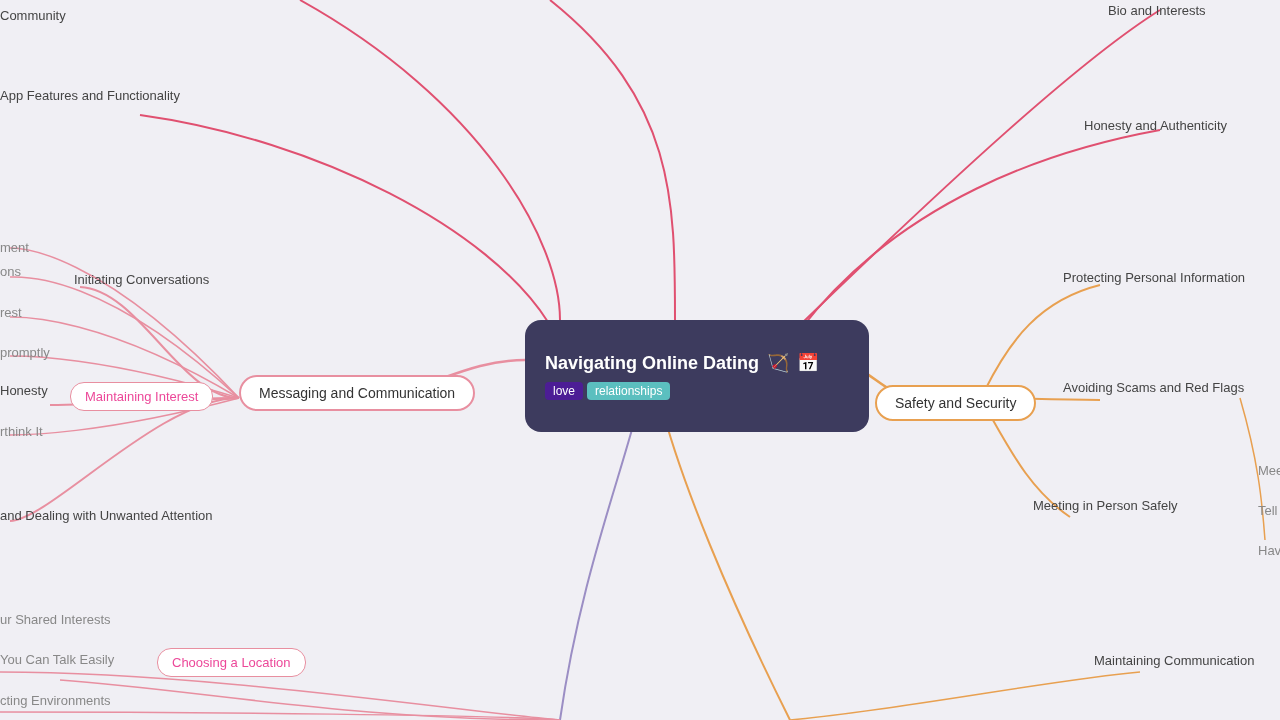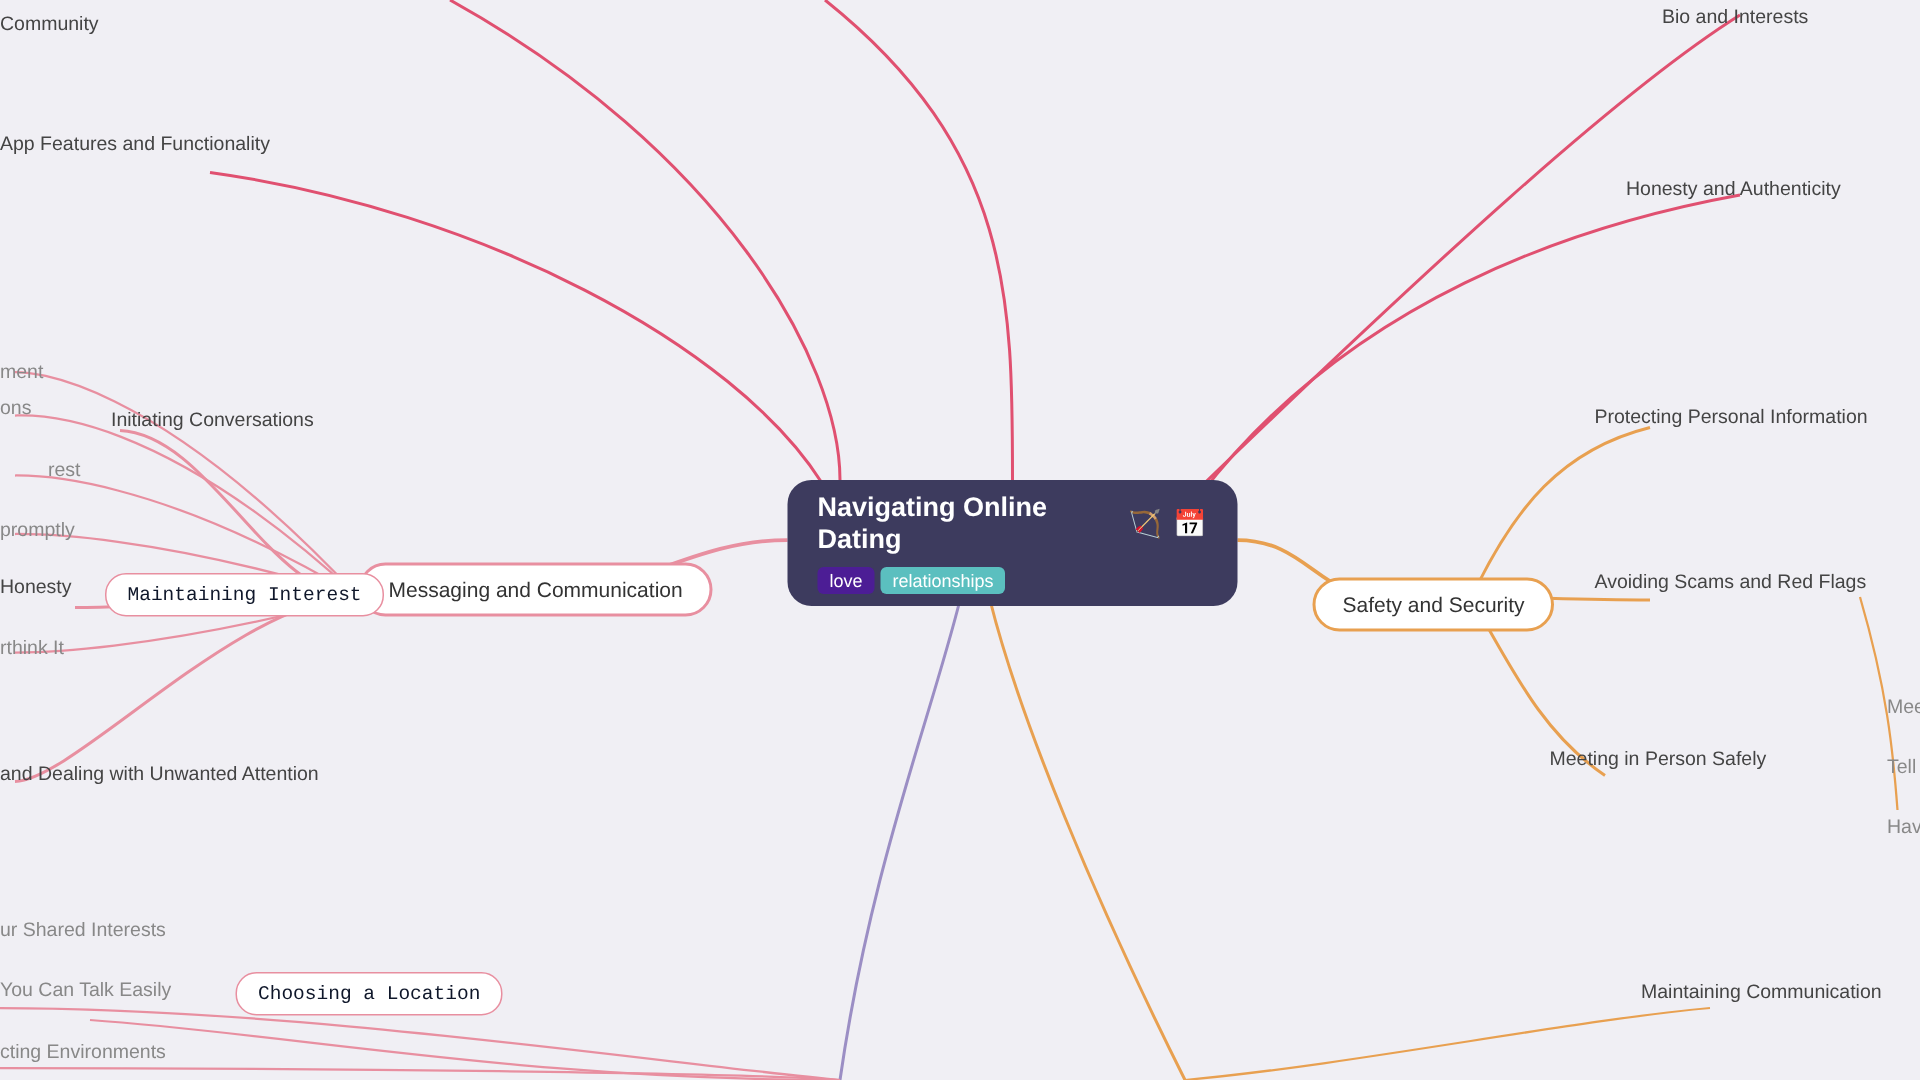--- a/index.html
+++ b/index.html
@@ -23,24 +23,24 @@
       top: 0; left: 0;
       width: 1280px;
       height: 720px;
       pointer-events: none;
     }
 
     .center-node {
       position: absolute;
       left: 525px;
       top: 320px;
-      width: 300px;
+      width: 344px;
       background: #3d3b5e;
       border-radius: 16px;
-      padding: 8px 20px;
+      padding: 32px 20px;
       color: white;
       cursor: pointer;
       z-index: 10;
     }
 
     .center-node-title {
       font-size: 18px;
       font-weight: 600;
       display: flex;
       align-items: center;
@@ -115,22 +115,21 @@
       padding: 6px 14px;
       font-size: 13px;
       cursor: pointer;
       z-index: 5;
       white-space: nowrap;
     }
 
     .leaf-pink {
       border: 1.5px solid #e88fa0;
       background: white;
-      color: #0f172a;
-      font-family: Liberation Mono, monospace;
+      color: #ec4899;
     }
   </style>
 </head>
 <body>
 
 <div class="mind-map-container">
 
   <svg class="connections">
 
     <path d="M 525 360 C 460 360, 420 398, 355 398" stroke="#e88fa0" stroke-width="2.5" fill="none"></path>
@@ -237,21 +236,21 @@
   <div class="leaf-node" style="left:1033px; top:498px;">
     <span>Meeting in Person Safely</span>
   </div>
 
   <div class="leaf-node" style="left:0px; top:240px; color:#888;">
     <span>ment</span>
   </div>
   <div class="leaf-node" style="left:0px; top:264px; color:#888;">
     <span>ons</span>
   </div>
-  <div class="leaf-node" style="left:0px; top:305px; color:#888;padding-left:32px;">
+  <div class="leaf-node" style="left:0px; top:305px; color:#888;">
     <span>rest</span>
   </div>
   <div class="leaf-node" style="left:0px; top:345px; color:#888;">
     <span>promptly</span>
   </div>
   <div class="leaf-node" style="left:0px; top:424px; color:#888;">
     <span>rthink It</span>
   </div>
 
   <div class="leaf-node" style="left:1108px; top:3px;">

